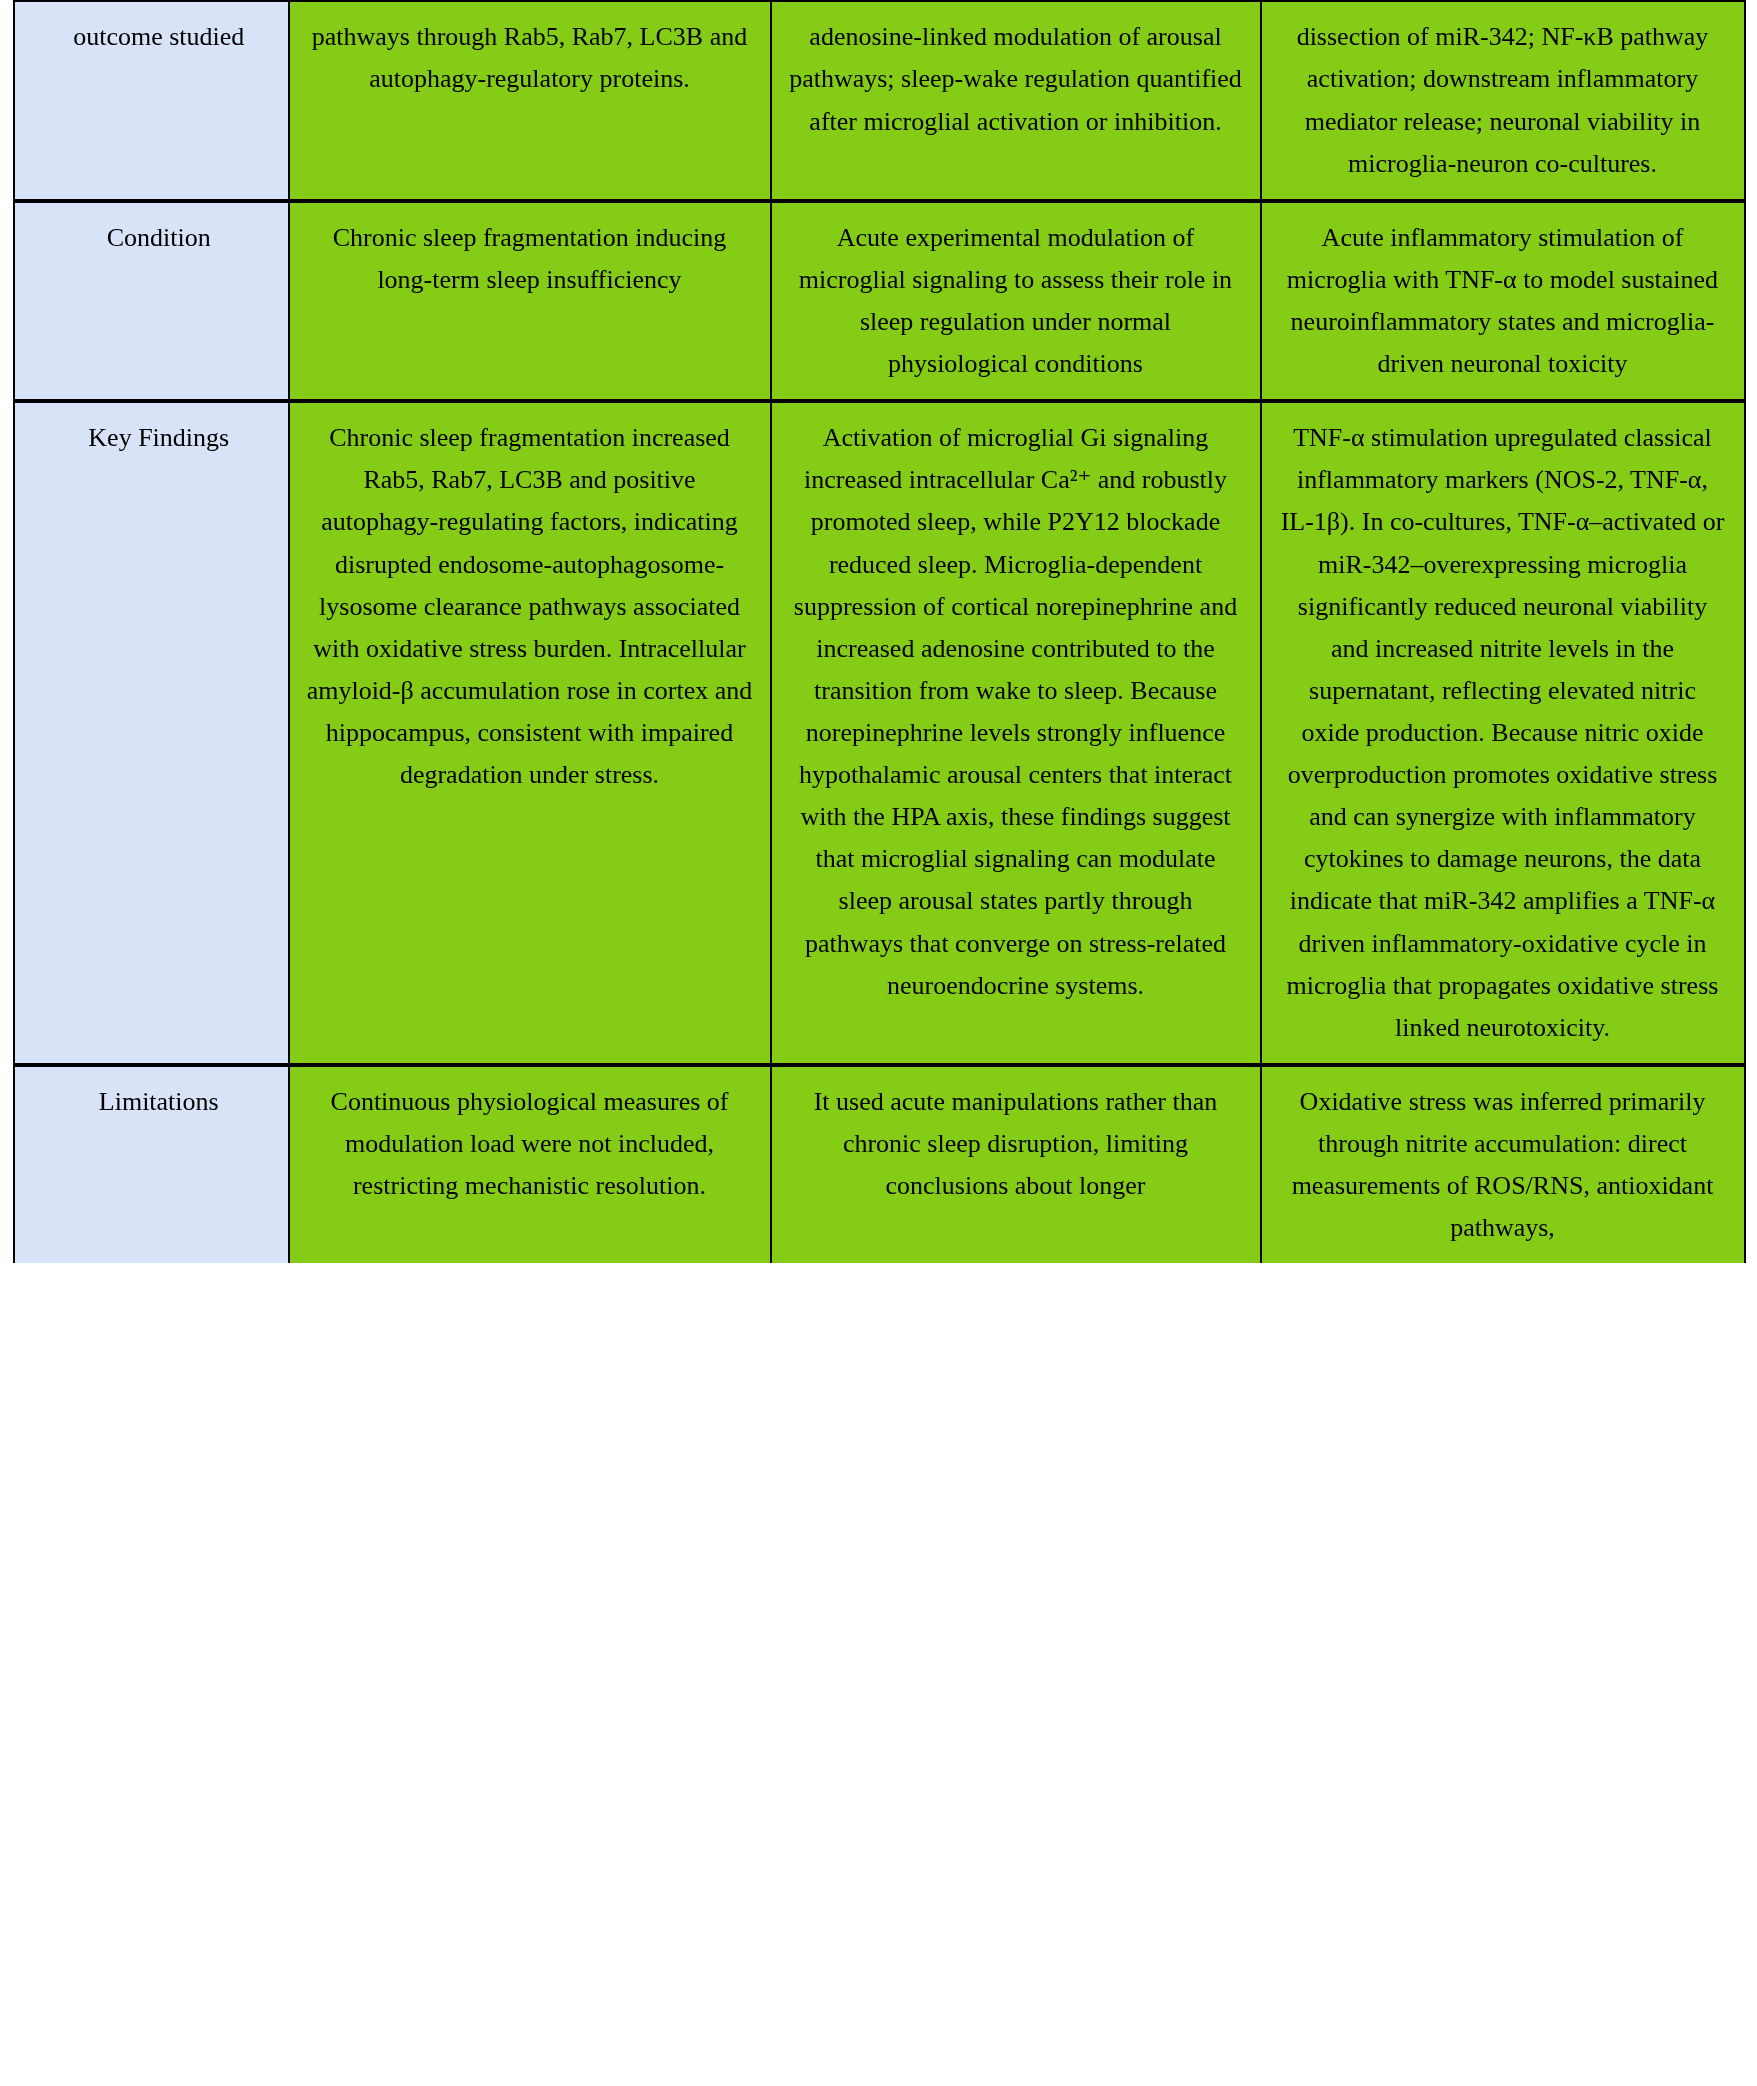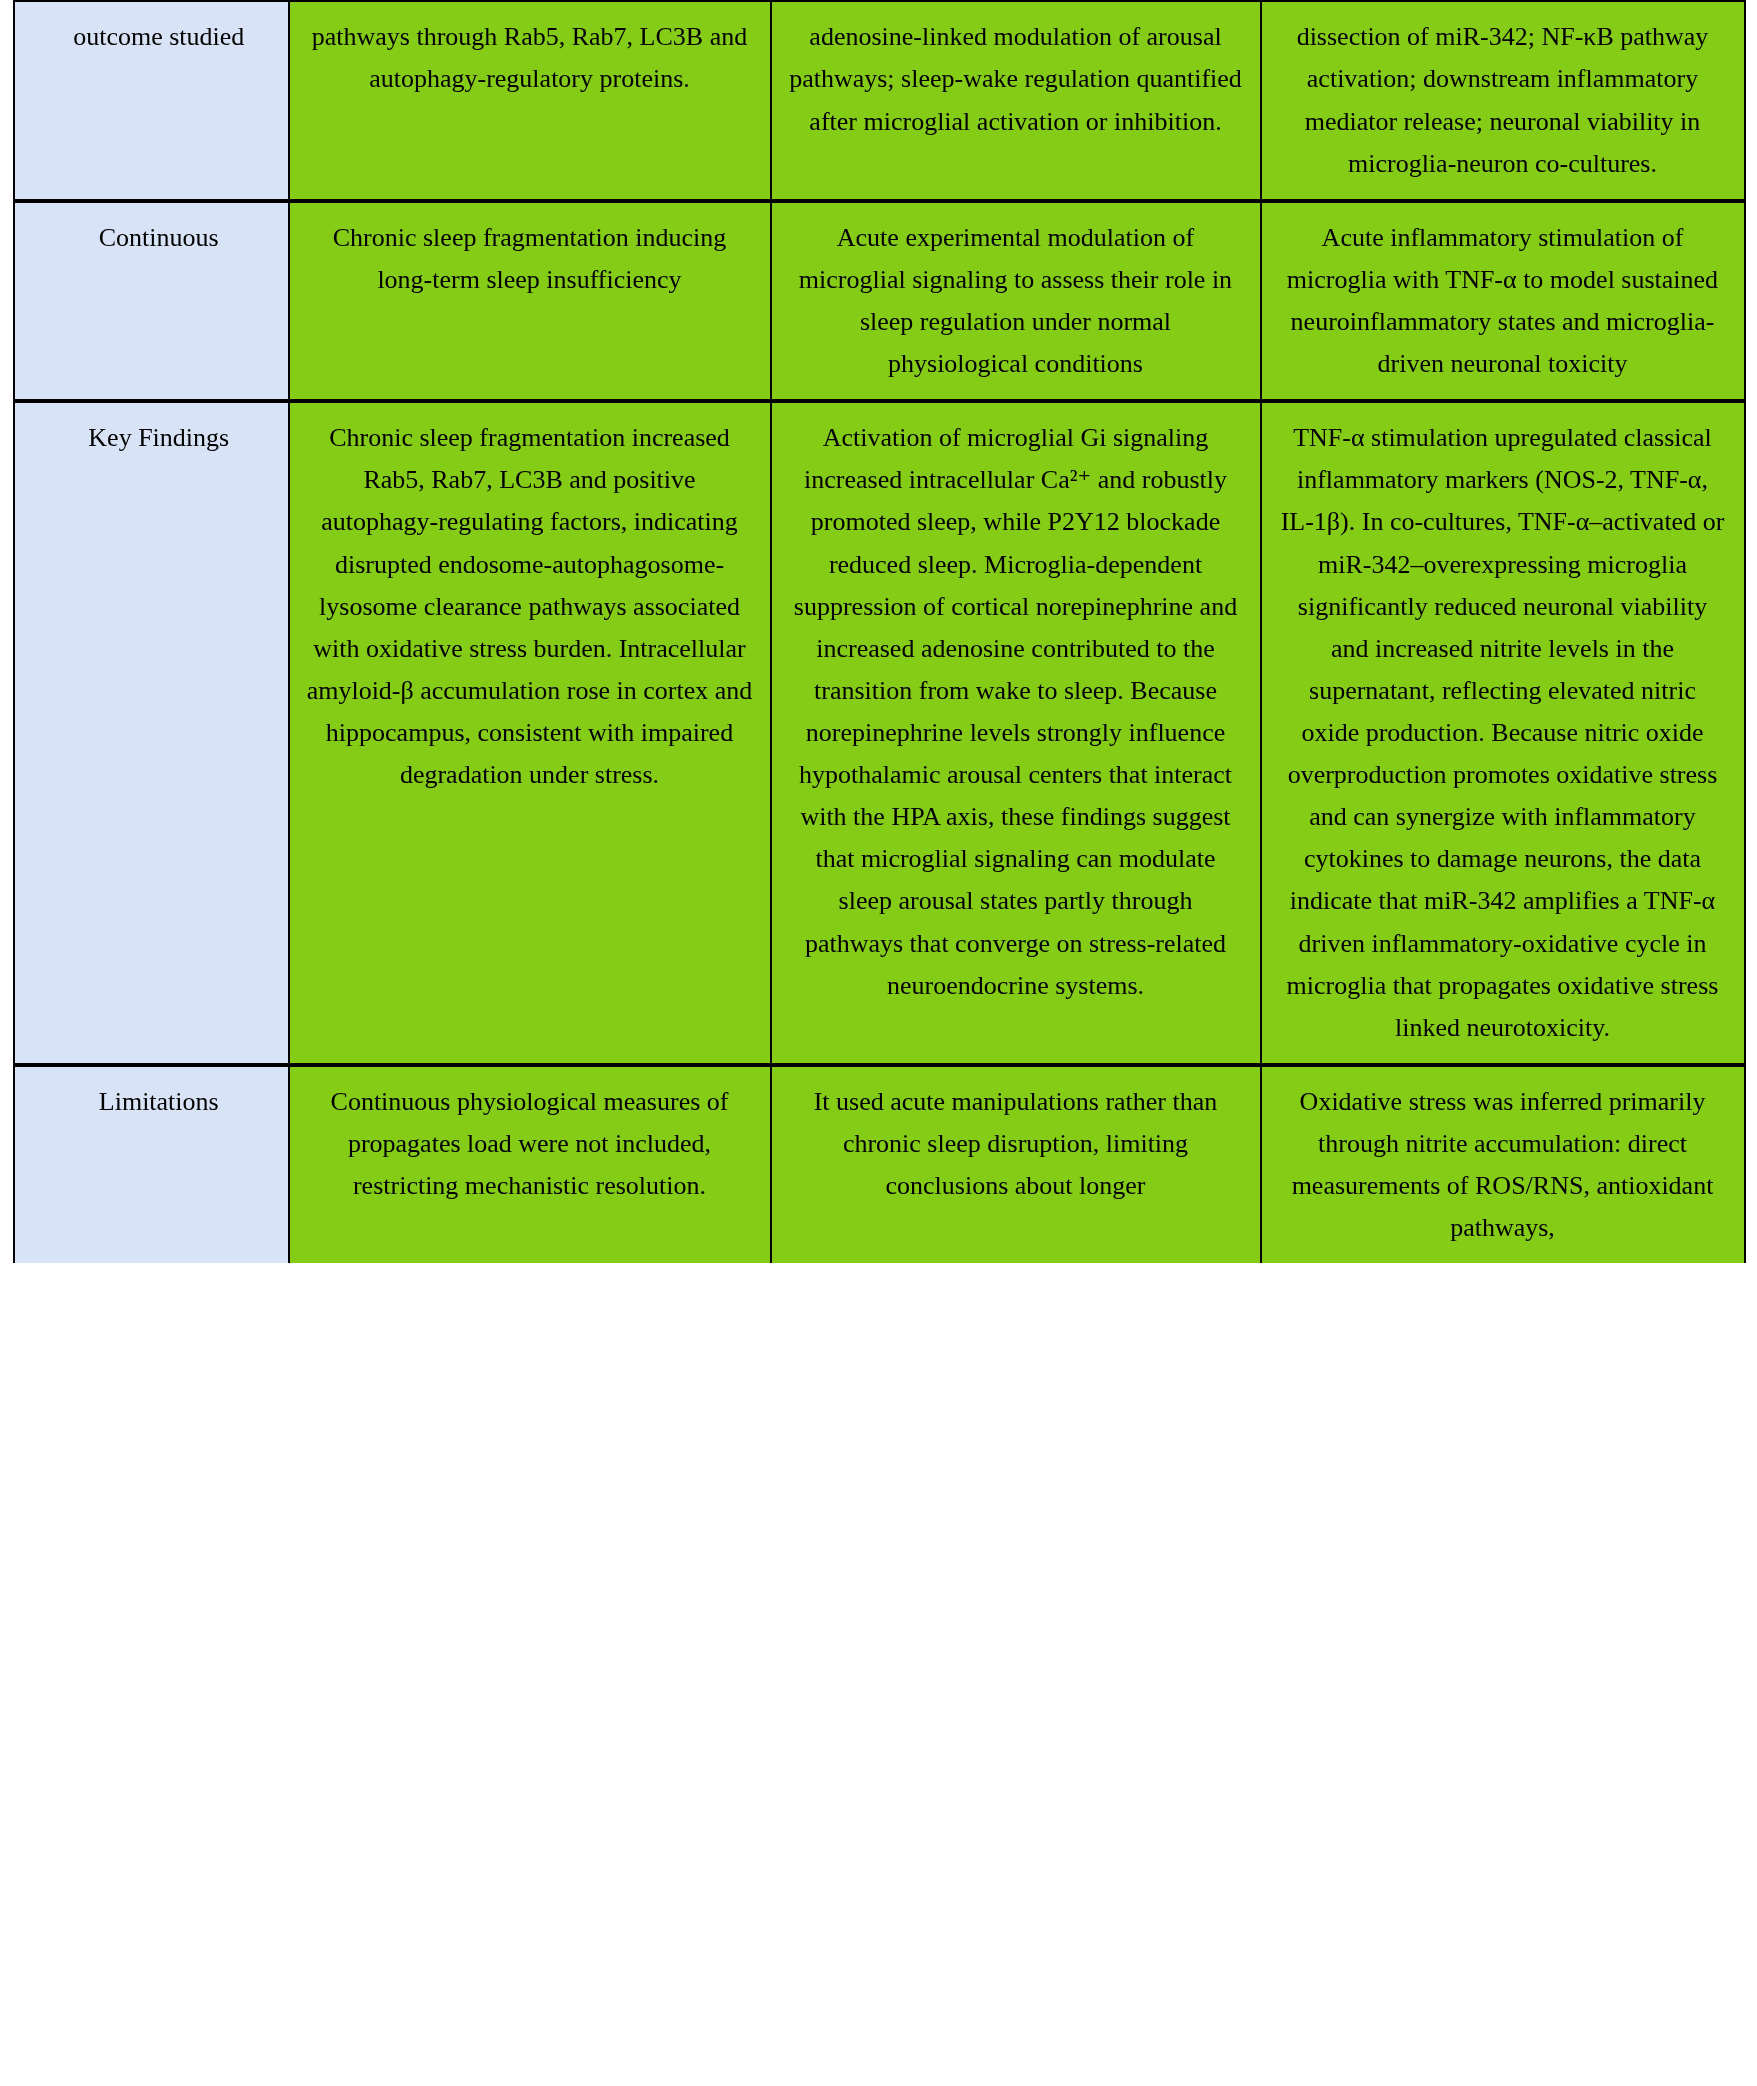--- a/index.html
+++ b/index.html
@@ -100,21 +100,21 @@
       <td>
         <span class="cell-text">adenosine-linked modulation of arousal pathways; sleep-wake regulation quantified after microglial activation or inhibition.</span>
       </td>
       <td>
         <span class="cell-text">dissection of miR-342; NF-κB pathway activation; downstream inflammatory mediator release; neuronal viability in microglia-neuron co-cultures.</span>
       </td>
     </tr>
 
     <tr>
       <td class="label-cell">
-        <span class="cell-text">Continuous</span>
+        <span class="cell-text">Condition</span>
       </td>
       <td>
         <span class="cell-text">Chronic sleep fragmentation inducing long-term sleep insufficiency</span>
       </td>
       <td>
         <span class="cell-text">Acute experimental modulation of microglial signaling to assess their role in sleep regulation under normal physiological conditions</span>
       </td>
       <td>
         <span class="cell-text">Acute inflammatory stimulation of microglia with TNF-α to model sustained neuroinflammatory states and microglia-driven neuronal toxicity</span>
       </td>
@@ -133,21 +133,21 @@
       <td>
         <span class="cell-text">TNF-α stimulation upregulated classical inflammatory markers (NOS-2, TNF-α, IL-1β). In co-cultures, TNF-α–activated or miR-342–overexpressing microglia significantly reduced neuronal viability and increased nitrite levels in the supernatant, reflecting elevated nitric oxide production. Because nitric oxide overproduction promotes oxidative stress and can synergize with inflammatory cytokines to damage neurons, the data indicate that miR-342 amplifies a TNF-α driven inflammatory-oxidative cycle in microglia that propagates oxidative stress linked neurotoxicity.</span>
       </td>
     </tr>
 
     <tr class="row-clipped-bottom">
       <td class="label-cell">
         <span class="cell-text">Limitations</span>
       </td>
       <td>
-        <span class="cell-text">Continuous physiological measures of propagates load were not included, restricting mechanistic resolution.</span>
+        <span class="cell-text">Continuous physiological measures of modulation load were not included, restricting mechanistic resolution.</span>
       </td>
       <td>
         <span class="cell-text">It used acute manipulations rather than chronic sleep disruption, limiting conclusions about longer</span>
       </td>
       <td>
         <span class="cell-text">Oxidative stress was inferred primarily through nitrite accumulation: direct measurements of ROS/RNS, antioxidant pathways,</span>
       </td>
     </tr>
 
   </tbody>

